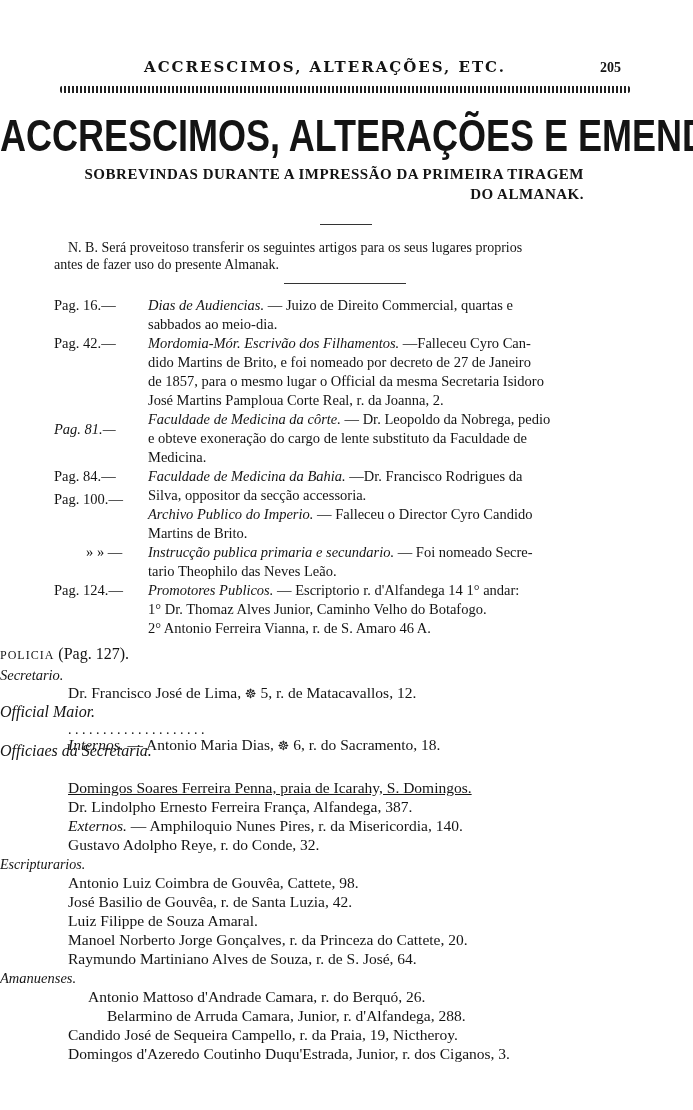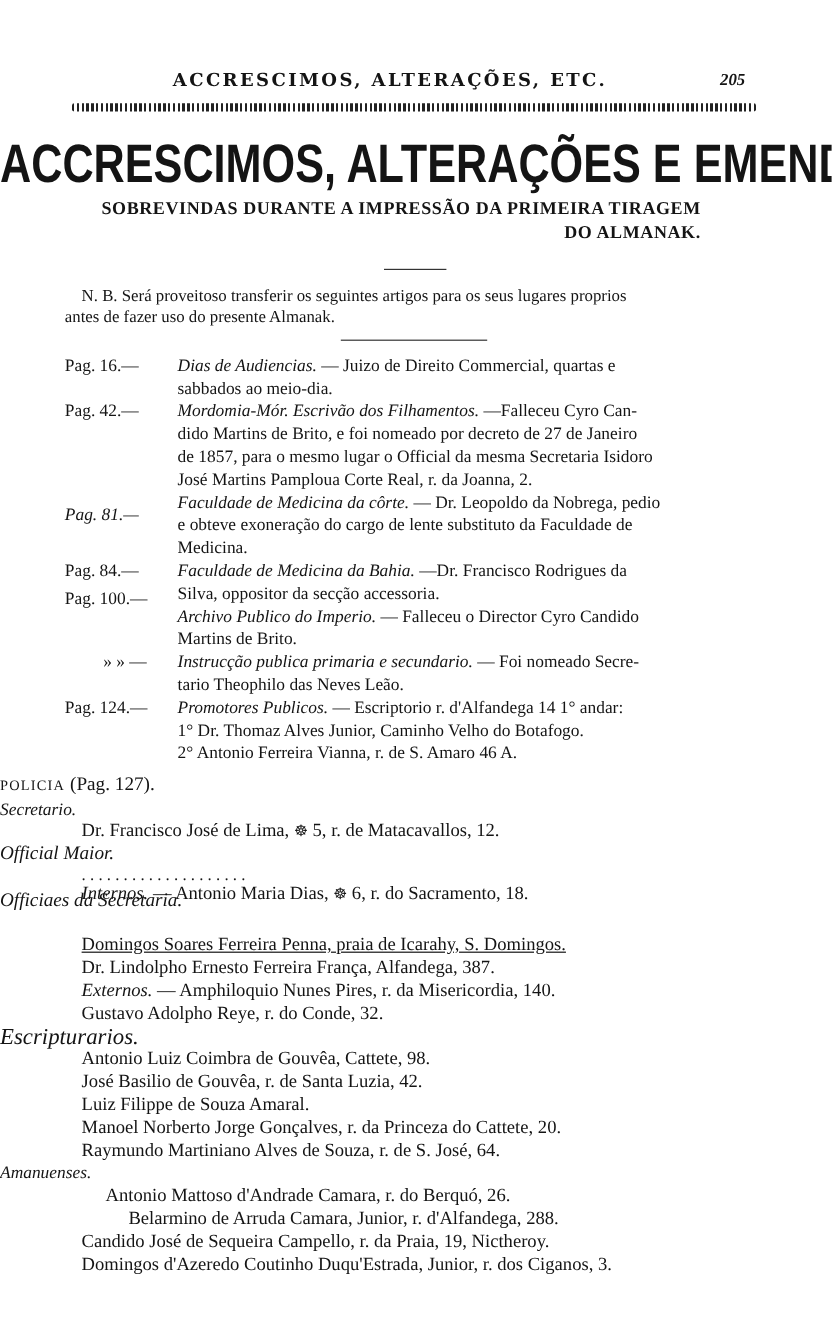--- a/index.html
+++ b/index.html
@@ -1,21 +1,21 @@
 <!DOCTYPE html>
 <html><head>
 <meta charset="utf-8">
 <style>
   html, body { margin:0; padding:0; background:#ffffff; }
   body { width:693px; height:1110px; position:relative; overflow:hidden;
          font-family:"Liberation Serif","DejaVu Serif",serif; color:#141414; }
   .abs { position:absolute; white-space:nowrap; }
   .running-head { top:58px; left:144px; font-size:15px; font-weight:bold; letter-spacing:2px;
                   font-family:"DejaVu Serif","Liberation Serif",serif; }
-  .page-num { top:60px; left:600px; font-size:14px; font-weight:bold;font-style:italic; }
+  .page-num { top:60px; left:600px; font-size:14px; font-weight:bold; }
   .wavy { top:86px; left:60px; width:570px; height:7px;
           background:repeating-linear-gradient(90deg,#222 0 2px,transparent 2px 4px);
           border-radius:2px; }
   .main-title { top:110px; left:0; width:693px; text-align:center; font-size:36px; font-weight:bold;
                 letter-spacing:0px; transform:scaleY(1.25); transform-origin:top center;
                 font-family:"Liberation Sans Narrow","Liberation Sans",sans-serif; }
   .subtitle { left:0; width:584px; text-align:right; font-size:15px; font-weight:bold; letter-spacing:0.5px;
               font-family:"Liberation Serif",serif; }
   .rule { height:1px; background:#333; }
   .nb { left:54px; font-size:14px; line-height:17px; }
@@ -88,21 +88,21 @@
 <div class="abs center ital entry" style="top:702px; font-size:16px;">Official Maior.</div>
 <div class="abs dots" style="top:722px;">. . . . . . . . . . . . . . . . . . . .</div>
 <div class="abs center ital entry" style="top:741px; font-size:16px;">Officiaes da Secretaria.</div>
 
 <div class="abs list-line" style="top:736px;"><span class="ital">Internos.</span> <span>— Antonio Maria Dias,</span> <span class="emblem">☸</span> <span>6, r. do Sacramento, 18.</span></div>
 <div class="abs list-line" style="top:779px;text-decoration:underline;">Domingos Soares Ferreira Penna, praia de Icarahy, S. Domingos.</div>
 <div class="abs list-line" style="top:798px;">Dr. Lindolpho Ernesto Ferreira França, Alfandega, 387.</div>
 <div class="abs list-line" style="top:817px;"><span class="ital">Externos.</span> <span>— Amphiloquio Nunes Pires, r. da Misericordia, 140.</span></div>
 <div class="abs list-line" style="top:836px;">Gustavo Adolpho Reye, r. do Conde, 32.</div>
 
-<div class="abs center ital entry" style="top:855px; font-size:19px;font-family:Liberation Serif, serif;">Escripturarios.</div>
+<div class="abs center ital entry" style="top:855px; font-size:14px;font-family:Liberation Serif, serif;">Escripturarios.</div>
 <div class="abs list-line" style="top:874px;">Antonio Luiz Coimbra de Gouvêa, Cattete, 98.</div>
 <div class="abs list-line" style="top:893px;">José Basilio de Gouvêa, r. de Santa Luzia, 42.</div>
 <div class="abs list-line" style="top:912px;">Luiz  Filippe de Souza Amaral.</div>
 <div class="abs list-line" style="top:931px;">Manoel  Norberto Jorge Gonçalves, r. da Princeza  do Cattete, 20.</div>
 <div class="abs list-line" style="top:950px;">Raymundo Martiniano Alves de Souza, r. de S. José, 64.</div>
 
 <div class="abs center ital entry" style="top:969px; font-size:14.5px;">Amanuenses.</div>
 <div class="abs list-line" style="top:988px;margin-left:20px;">Antonio Mattoso d'Andrade Camara, r. do Berquó, 26.</div>
 <div class="abs list-line" style="top:1007px;margin-left:39px;">Belarmino de Arruda Camara, Junior, r. d'Alfandega, 288.</div>
 <div class="abs list-line" style="top:1026px;">Candido José de Sequeira Campello, r. da Praia, 19, Nictheroy.</div>

